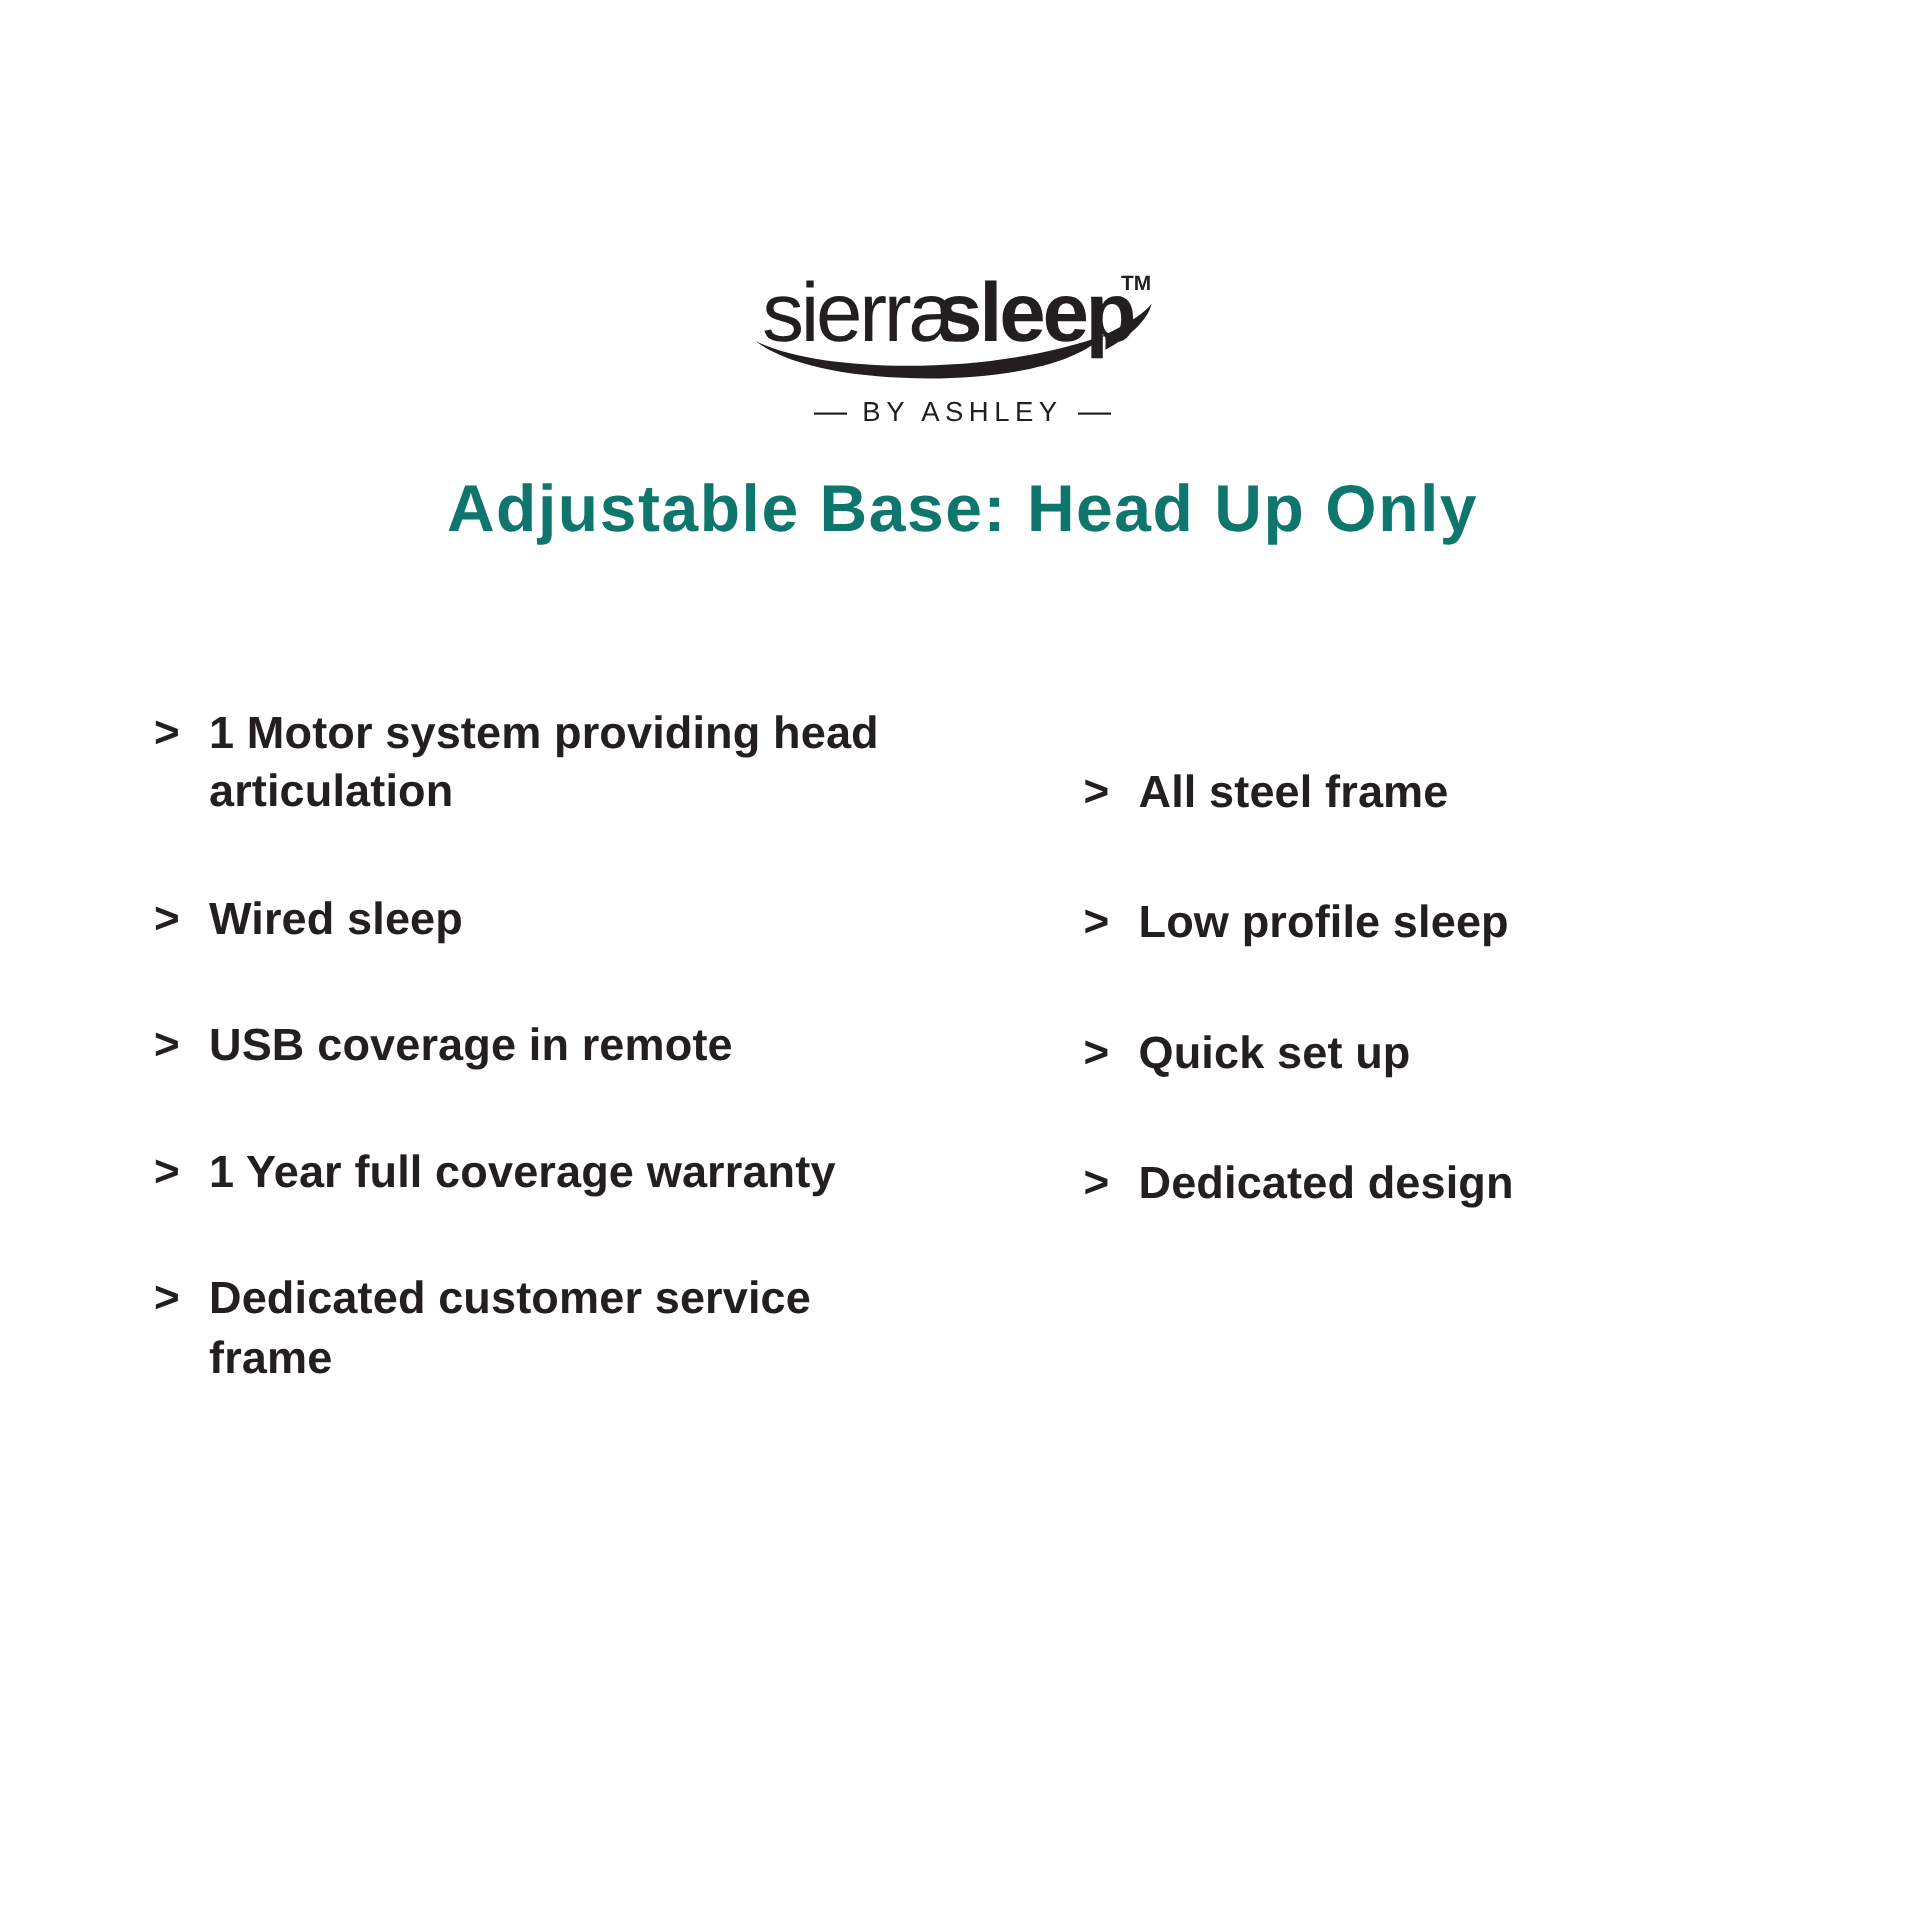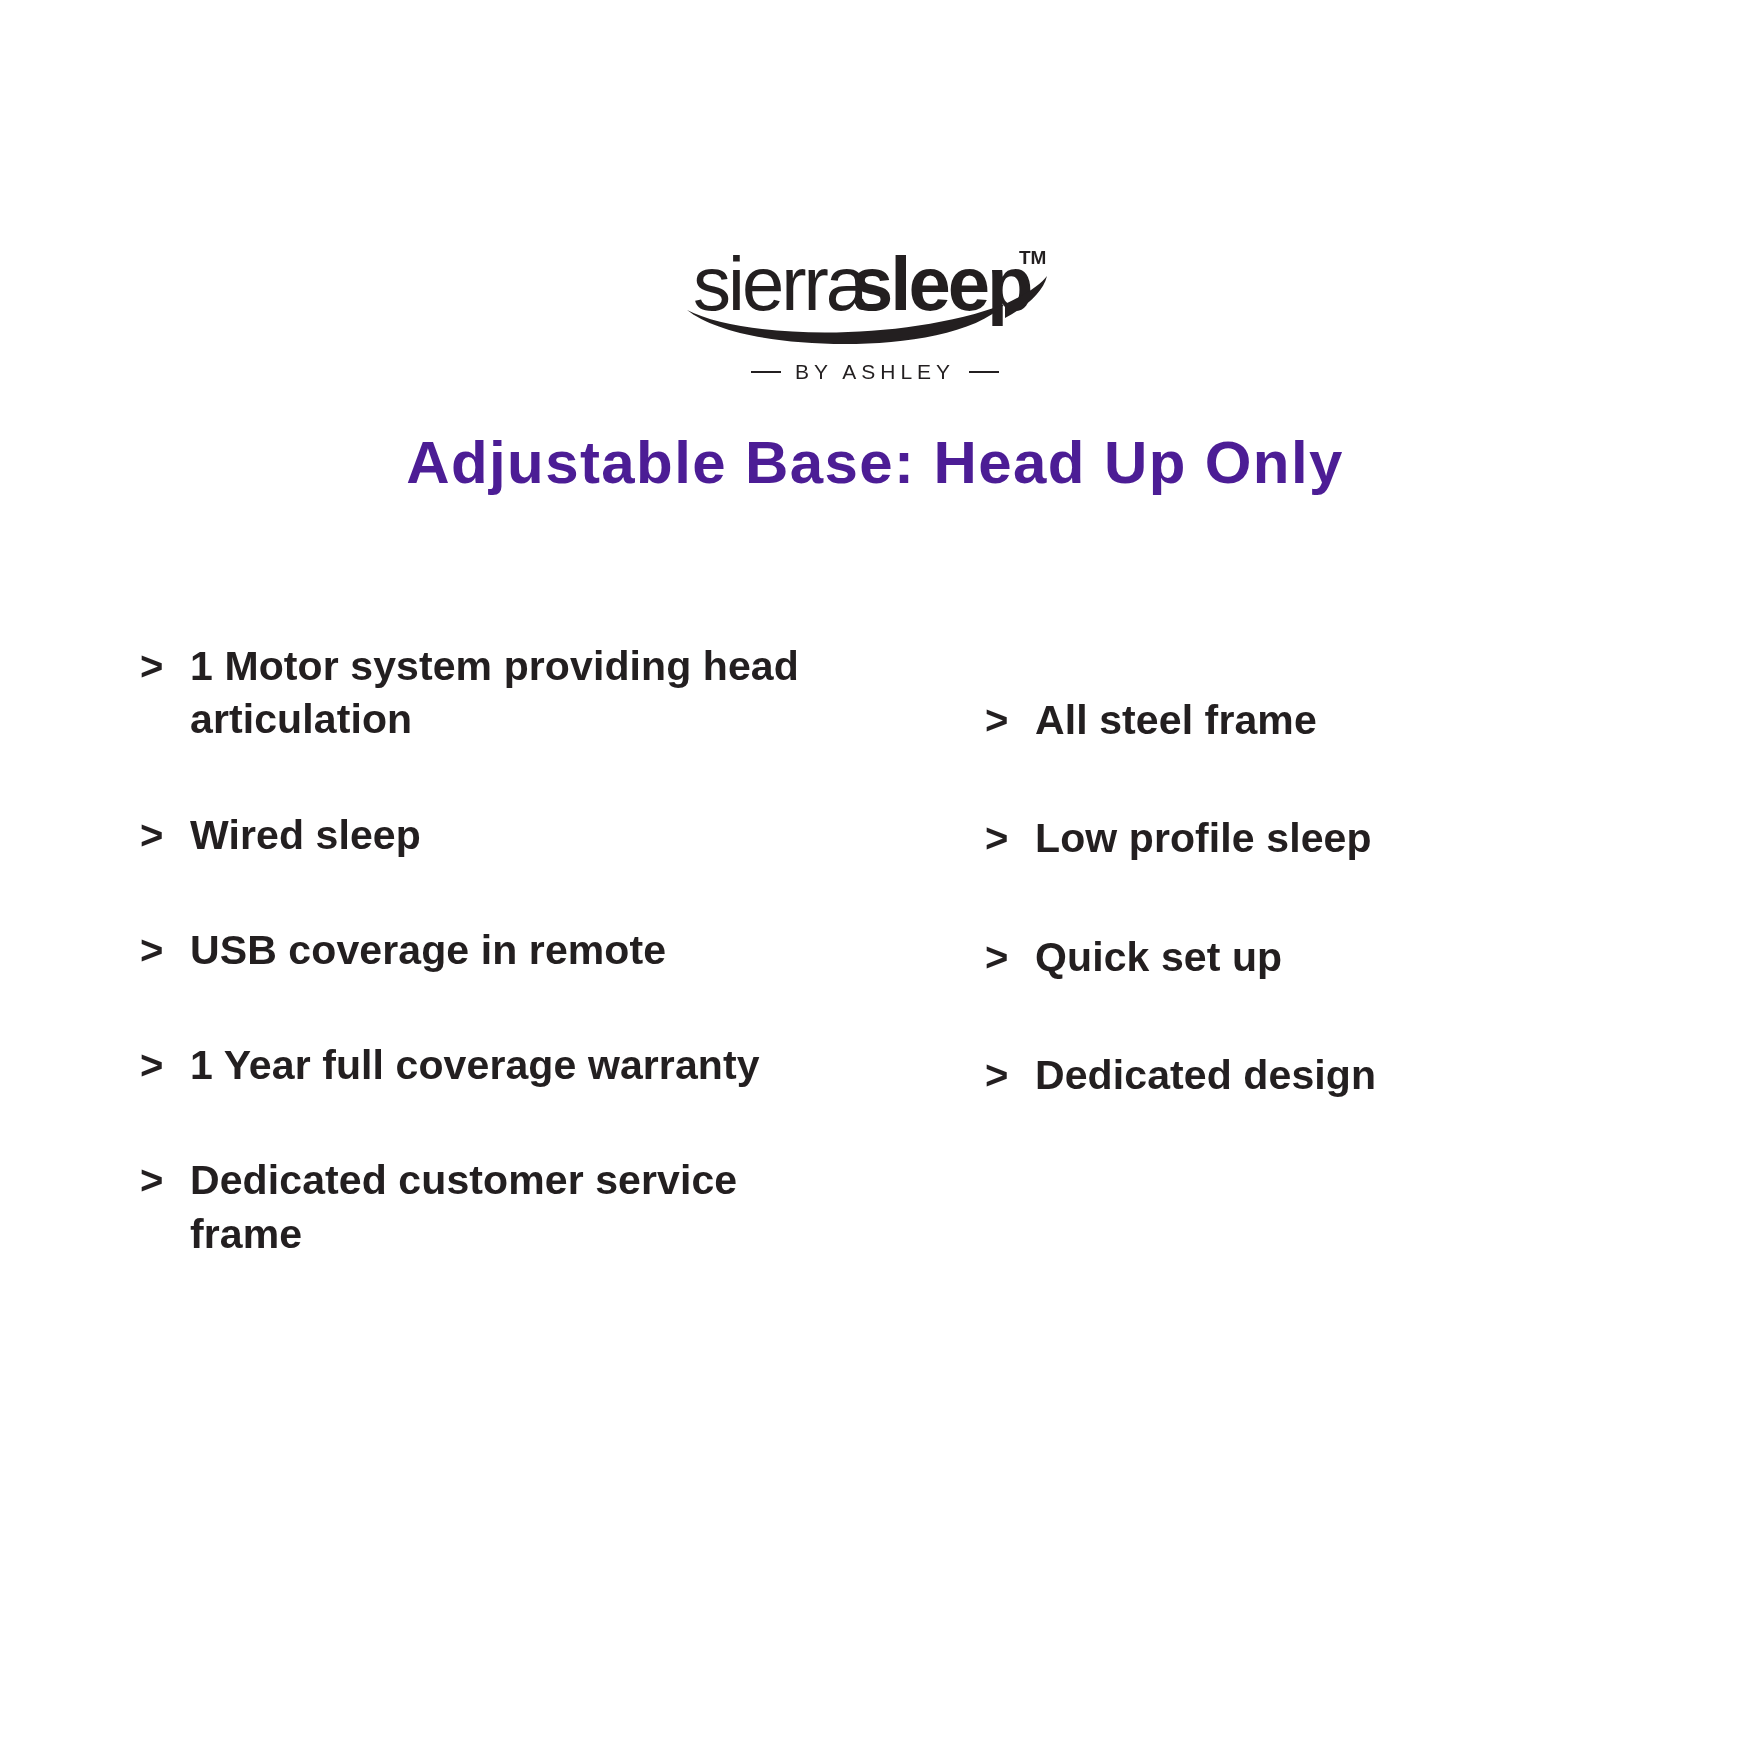--- a/index.html
+++ b/index.html
@@ -37,21 +37,21 @@
     height: 118px;
     width: 400px;
   }
   .logo-svg {
     display: block;
     width: 400px;
     height: 118px;
   }
   .logo-sub {
     margin-top: 6px;
-    font-size: 21px;
+    font-size: 25px;
     letter-spacing: 5.0px;
     font-weight: 400;
     color: #231f20;
     display: flex;
     align-items: center;
     justify-content: center;
     gap: 14px;
   }
   .logo-sub .dash {
     display: inline-block;
@@ -66,21 +66,21 @@
   
   .title {
     position: absolute;
     top: 430px;
     left: 0;
     width: 1750px;
     text-align: center;
     font-size: 60px;
     font-weight: 700;
     letter-spacing: 1.4px;
-    color: #4c1d95;
+    color: #0f766e;
     line-height: 1.1;
   }
 
   
   .features {
     position: absolute;
     top: 640px;
     left: 0;
     width: 1750px;
     height: 740px;

